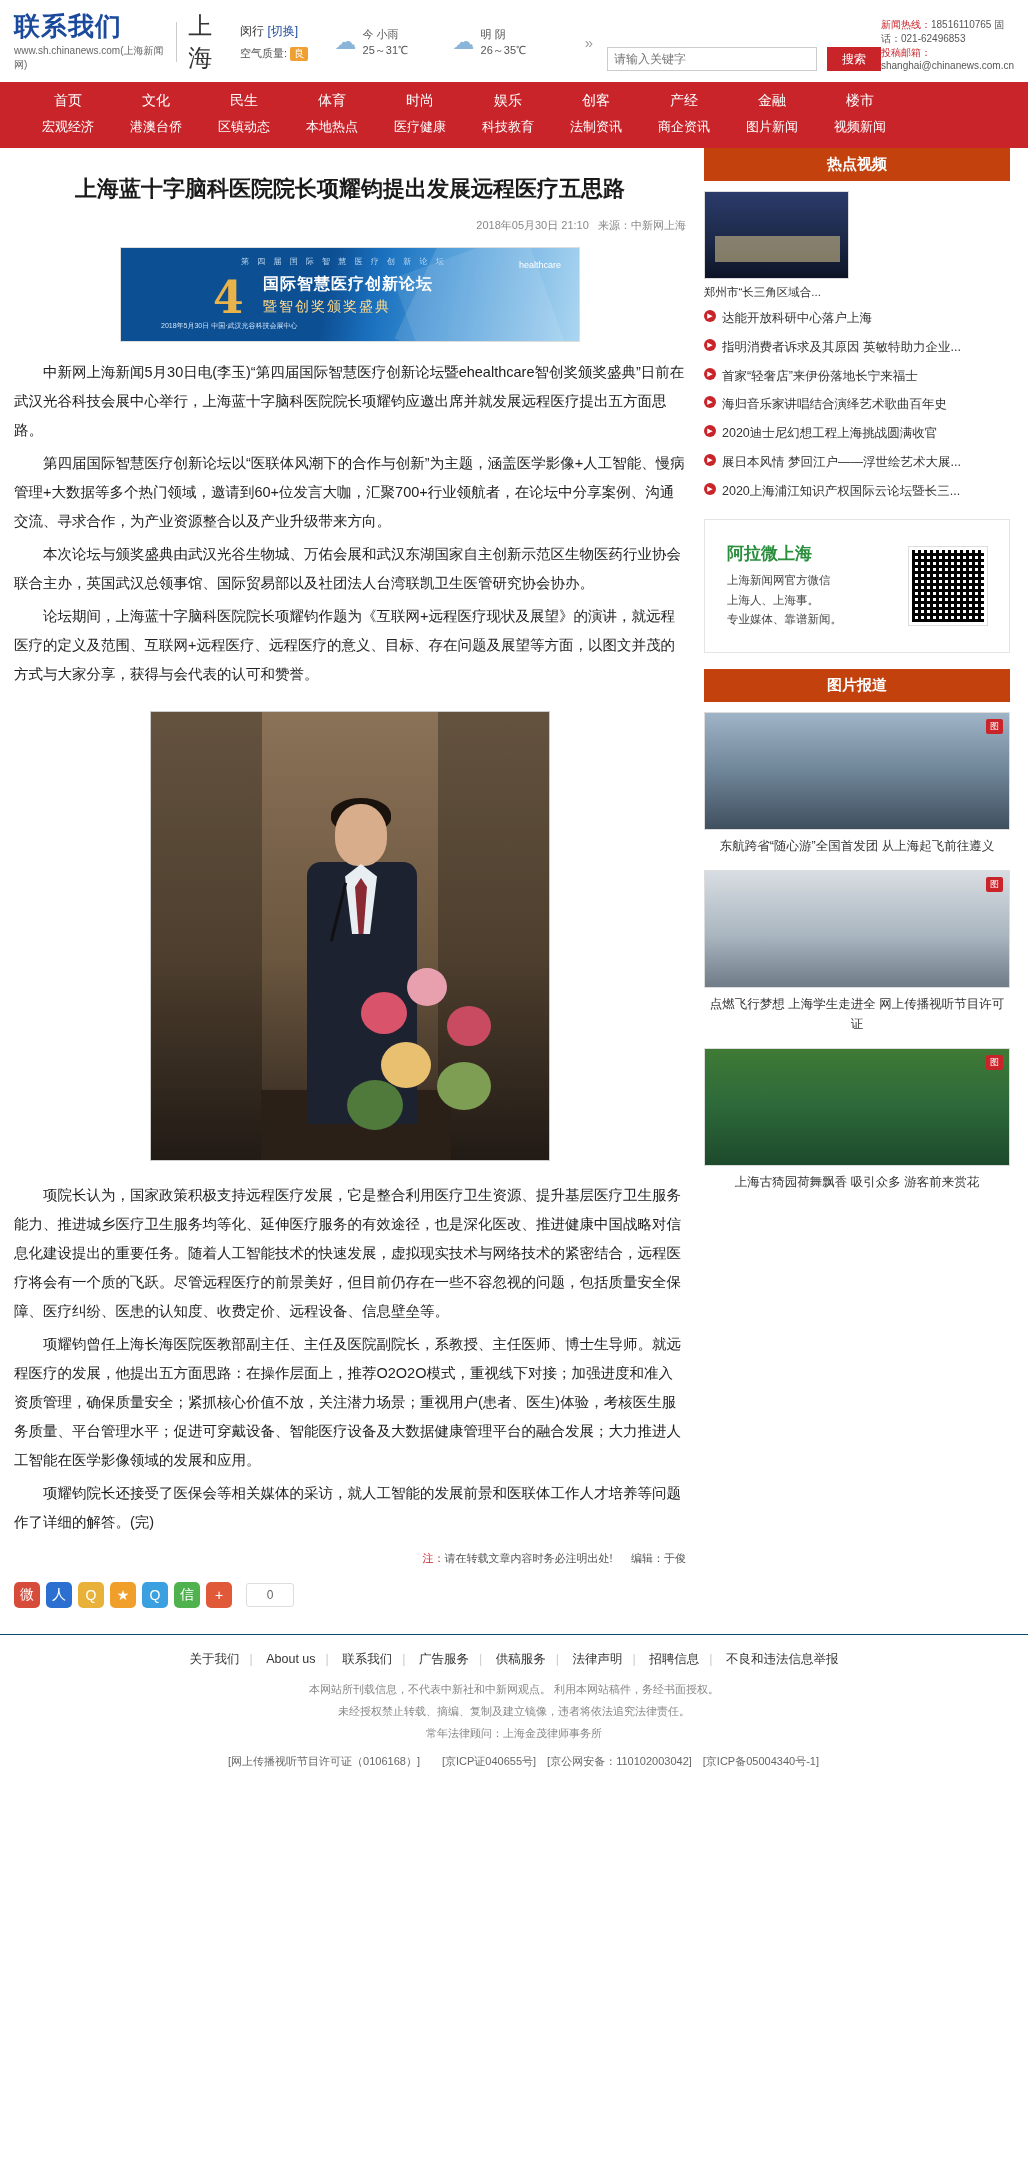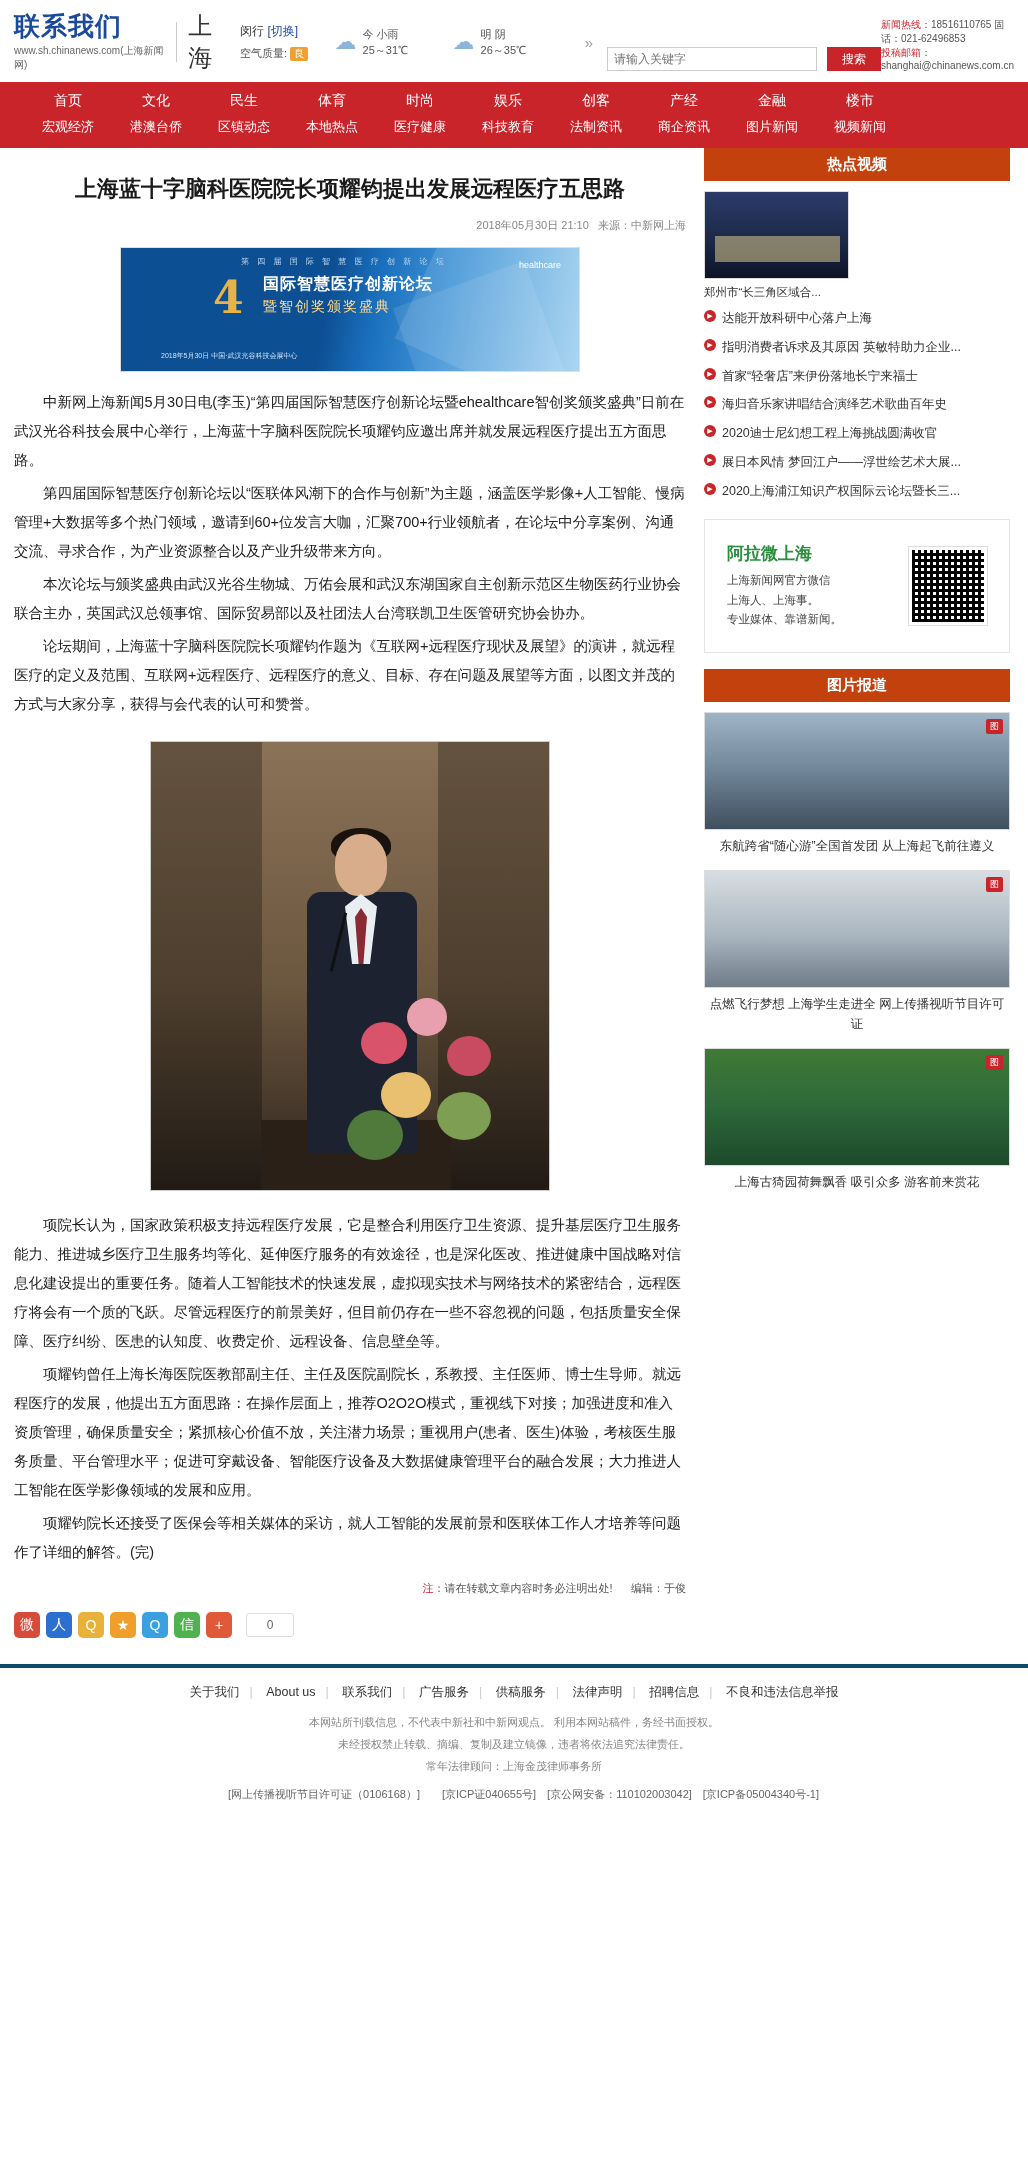--- a/index.html
+++ b/index.html
@@ -58,21 +58,21 @@
   .content { display:flex; padding:0 14px; gap:18px; }
   .main-col { width:672px; }
   .side-col { width:306px; }
 
   .article-title {
     font-size:22px; font-weight:bold; color:#1a1a1a; text-align:center;
     margin:26px 0 14px 0; font-family:"DejaVu Serif", serif;
   }
   .article-meta { text-align:right; color:#888; font-size:11px; margin-bottom:14px; }
   .banner-img {
-    width:460px; height:125px; margin:0 auto 16px auto;
+    width:460px; height:95px; margin:0 auto 16px auto;
     background:linear-gradient(100deg,#0d4f93 0%,#0d4f93 45%,#1a6fbd 55%,#3f93d6 70%,#9fd0ef 100%);
     position:relative; overflow:hidden; border:1px solid #ddd;
   }
   .banner-img .bnum { position:absolute; left:92px; top:24px; font-size:44px; color:#e8b34a; font-weight:bold; font-family:"DejaVu Serif",serif;}
   .banner-img .bt1 { position:absolute; left:142px; top:26px; color:#fff; font-size:16px; font-weight:bold; letter-spacing:1px;}
   .banner-img .bt2 { position:absolute; left:142px; top:50px; color:#ffd98a; font-size:14px; letter-spacing:2px;}
   .banner-img .btop { position:absolute; left:120px; top:8px; color:#bcd8f0; font-size:8px; letter-spacing:3px;}
   .banner-img .bdate { position:absolute; left:40px; bottom:10px; color:#cfe3f5; font-size:7px; line-height:1.5;}
   .banner-img .bbrand { position:absolute; right:18px; top:12px; color:#fff; font-size:9px;}
   .banner-img .bpoly { position:absolute; right:-40px; top:-20px; width:200px; height:160px; background:rgba(255,255,255,.12); transform:rotate(25deg);}
@@ -137,21 +137,21 @@
      background-blend-mode:multiply; border:3px solid #fff; outline:1px solid #ddd; }
   .pic-card { margin-bottom:14px; }
   .pic-thumb { width:306px; height:118px; border:1px solid #ddd; position:relative; overflow:hidden; }
   .pic-a { background:linear-gradient(180deg,#9fb4c6 0%,#6f8598 50%,#3f4f5e 100%); }
   .pic-b { background:linear-gradient(180deg,#d8dde2 0%,#aab6c0 55%,#6f7c88 100%); }
   .pic-c { background:linear-gradient(180deg,#3f7a35 0%,#2e6b3a 45%,#1d4a2c 100%); }
   .pic-cap { font-size:12.5px; color:#333; text-align:center; line-height:1.6; margin-top:6px; }
   .pic-badge { position:absolute; right:6px; top:6px; background:#c9242a; color:#fff; font-size:9px; padding:1px 4px; border-radius:2px;}
 
   
-  .footer { border-top:4px solid #0c4a6e; margin-top:26px; padding:16px 0 22px 0; text-align:center; }
+  .footer { border-top:1px solid #0c4a6e; margin-top:26px; padding:16px 0 22px 0; text-align:center; }
   .f-links { font-size:12.5px; color:#333; }
   .f-links a { color:#333; text-decoration:none; margin:0 10px; }
   .f-links .bar { color:#ccc; }
   .f-text { font-size:11px; color:#888; margin-top:10px; line-height:2; }
   .f-icp { font-size:11px; color:#666; margin-top:10px;margin-left:19px; }
 </style>
 </head>
 <body>
 
 <div class="page">

